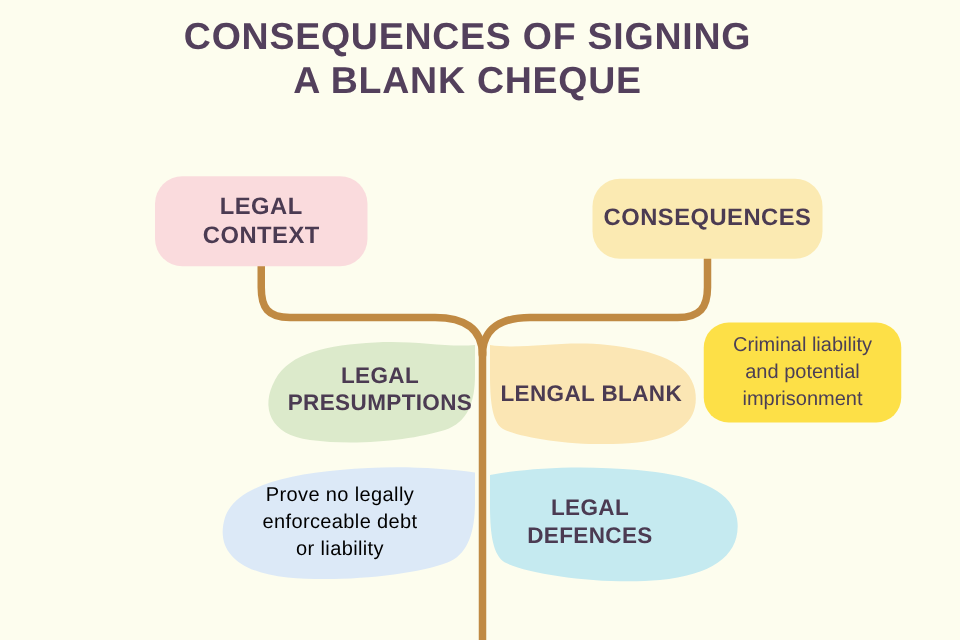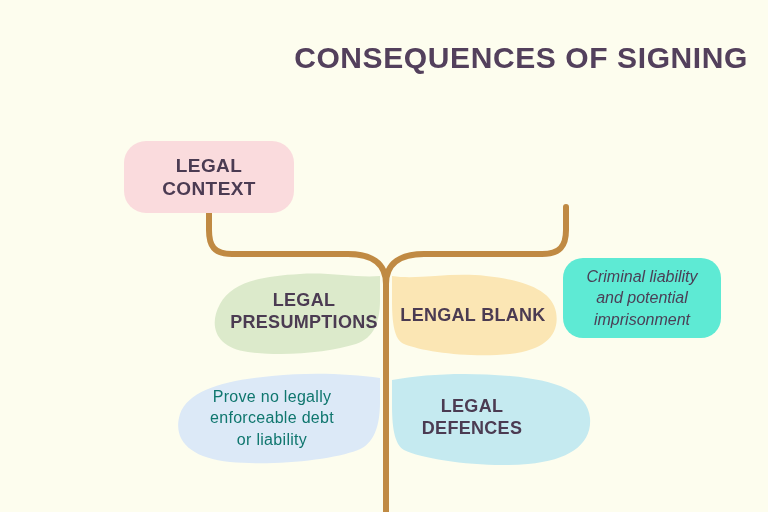--- a/index.html
+++ b/index.html
@@ -17,23 +17,23 @@
     position: relative;
     width: 768px;
     height: 512px;
     background: #fdfdee;
   }
 
   
   #title-block {
     position: absolute;
     left: 0;
-    top: 40px;
+    top: 12px;
     width: 748px;
-    text-align: right;
+    text-align: center;
     line-height: 1.18;
   }
   .title-line {
     display: block;
     font-size: 30px;
     font-weight: bold;
     letter-spacing: 0.6px;
     color: #53405c;
     font-family: "Liberation Sans", sans-serif;
   }
@@ -113,22 +113,21 @@
     top: 252px;
     width: 172px;
     height: 84px;
     background: #fadbdd;
   }
   #card-criminal-liability {
     left: 563px;
     top: 258px;
     width: 158px;
     height: 80px;
-    background: #5eead4;
-    font-style: italic;
+    background: #fde047;
   }
 
   
   .leaf-label {
     position: absolute;
     display: flex;
     align-items: center;
     justify-content: center;
     text-align: center;
   }
@@ -139,21 +138,21 @@
     font-size: 18px;
     letter-spacing: 0.3px;
     line-height: 1.22;
     color: #4b3b52;
     font-family: "Liberation Sans", sans-serif;
   }
   .leaf-label.body span {
     font-weight: normal;
     font-size: 16px;
     line-height: 1.34;
-    color: #0f766e;
+    color: #000000;
   }
 
   #leaf-label-presumptions {
     left: 228px;
     top: 282px;
     width: 152px;
     height: 60px;
   }
   #leaf-label-lengal-dest {
     left: 398px;
@@ -196,27 +195,31 @@
 
     <path d="M392,276 C418,280 450,272 486,276 C524,280 552,290 556,312 C560,334 546,350 510,354 C470,358 424,352 404,344 C394,340 392,322 392,300 Z" fill="#fbe6b4"></path>
 
     <path d="M380,378 C350,374 312,372 272,376 C226,380 188,390 180,414 C172,440 190,458 230,462 C274,466 332,460 358,450 C374,444 380,426 380,402 Z" fill="#dce9f7"></path>
 
     <path d="M392,380 C424,374 466,372 510,376 C556,380 588,392 590,418 C592,444 570,460 528,464 C484,468 424,460 404,450 C394,444 392,426 392,404 Z" fill="#c5eaf0"></path>
   </svg>
 
   <div id="title-block">
     <span class="title-line">CONSEQUENCES OF SIGNING</span>
+    <span class="title-line">A BLANK CHEQUE</span>
   </div>
 
   <div class="card pill" id="card-legal-context">
     <span class="card-label">LEGAL
 CONTEXT</span>
   </div>
 
+  <div class="card pill" id="card-consequences">
+    <span class="card-label">CONSEQUENCES</span>
+  </div>
 
 
   <div class="card detail-pill" id="card-criminal-liability">
     <span class="card-label">Criminal liability
 and potential
 imprisonment</span>
   </div>
 
   <div class="leaf-label" id="leaf-label-presumptions">
     <span>LEGAL

